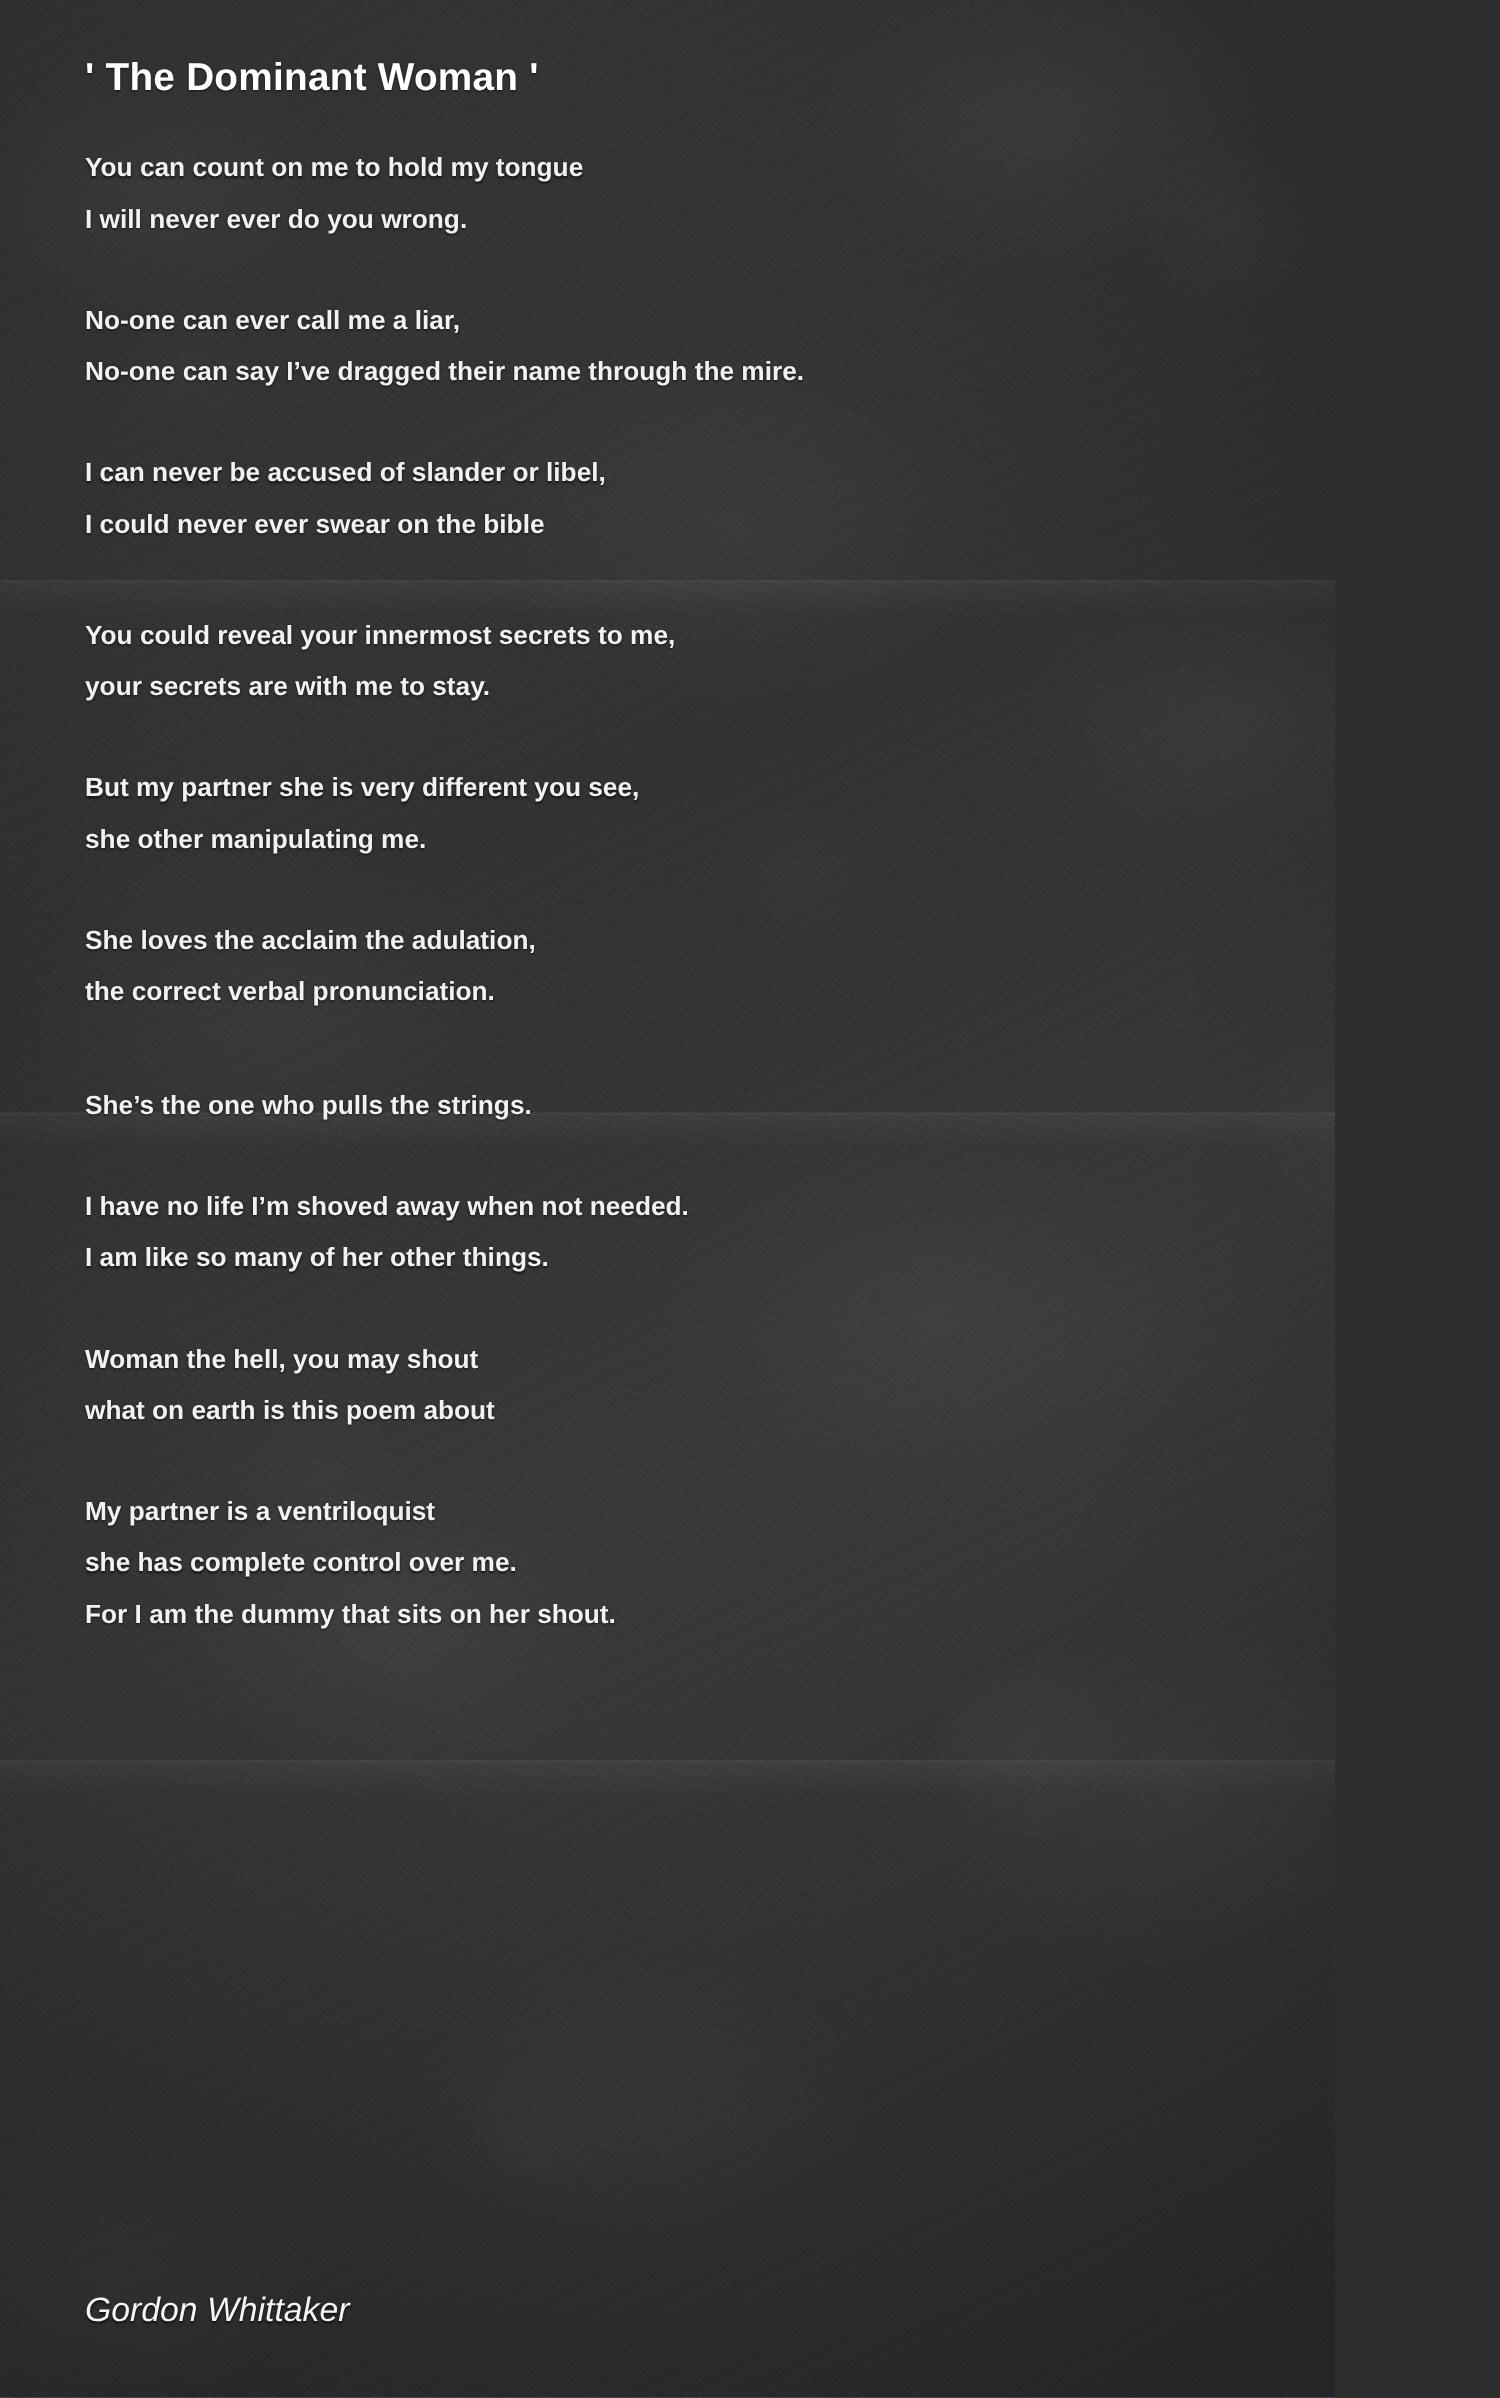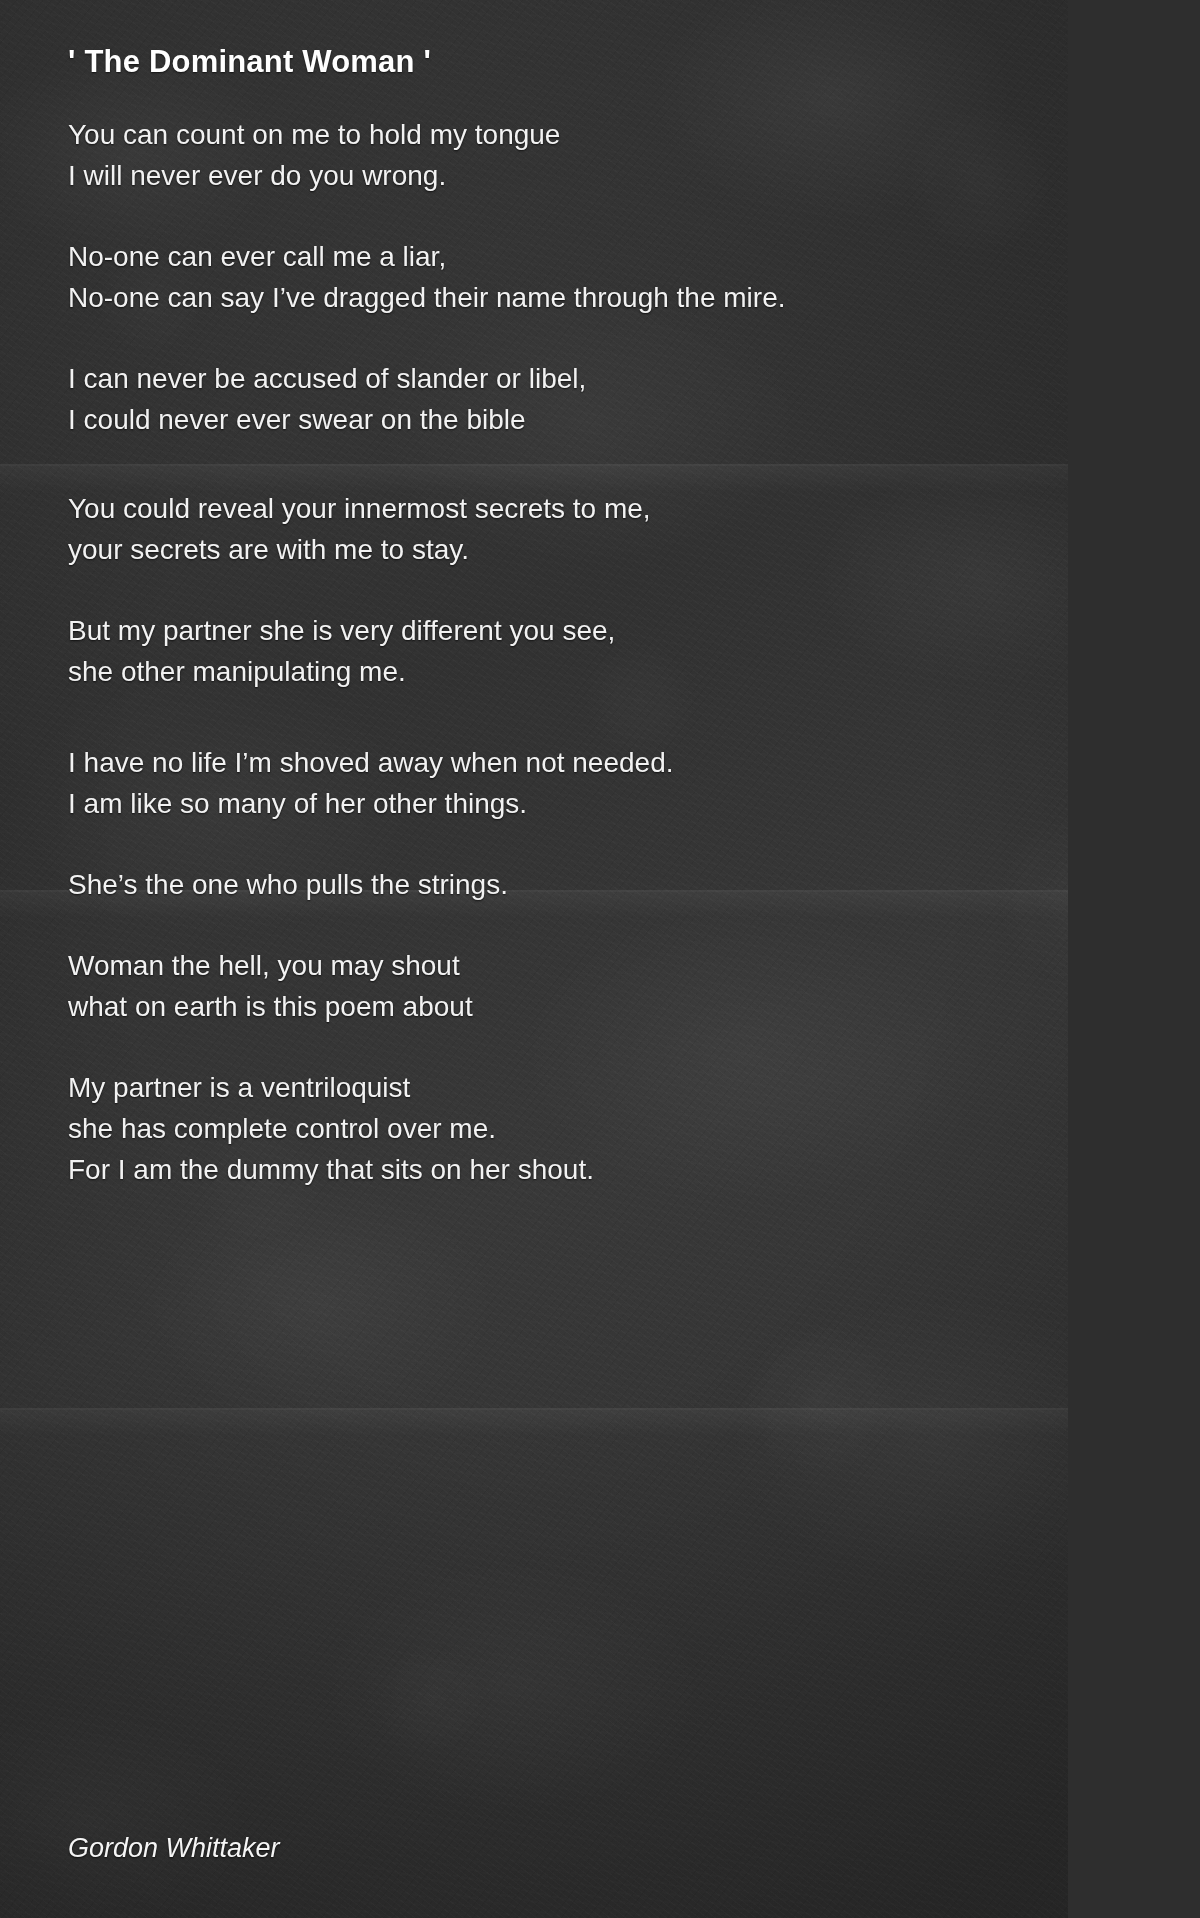--- a/index.html
+++ b/index.html
@@ -87,22 +87,22 @@
     padding-top: 44px;
     margin: 0 0 34px 0;
     text-shadow: 0 1px 2px rgba(0,0,0,0.65);
   }
 
   .stanza {
     margin: 0 0 40px 0;
   }
   .line {
     color: #f2f2f2;
-    font-size: 28px;
-    font-weight: normal;
+    font-size: 21px;
+    font-weight: bold;
     line-height: 41px;
     text-shadow: 0 1px 2px rgba(0,0,0,0.7);
     white-space: pre-wrap;
   }
 
   .spacer-a { height: 8px; }
   .spacer-b { height: 10px; }
 
   .author {
     position: absolute;
@@ -165,30 +165,34 @@
     <div class="stanza">
       <div class="line">You could reveal your innermost secrets to me,</div>
       <div class="line">your secrets are with me to stay.</div>
     </div>
 
     <div class="stanza">
       <div class="line">But my partner she is very different you see,</div>
       <div class="line">she other manipulating me.</div>
     </div>
 
+    <div class="stanza">
+      <div class="line">She loves the acclaim the adulation,</div>
+      <div class="line">the correct verbal pronunciation.</div>
+    </div>
 
     <div class="spacer-b"></div>
+
+    <div class="stanza">
+      <div class="line">She’s the one who pulls the strings.</div>
+    </div>
 
     <div class="stanza">
       <div class="line">I have no life I’m shoved away when not needed.</div>
       <div class="line">I am like so many of her other things.</div>
-    </div>
-
-    <div class="stanza">
-      <div class="line">She’s the one who pulls the strings.</div>
     </div>
 
     <div class="stanza">
       <div class="line">Woman the hell, you may shout</div>
       <div class="line">what on earth is this poem about</div>
     </div>
 
     <div class="stanza">
       <div class="line">My partner is a ventriloquist</div>
       <div class="line">she has complete control over me.</div>

